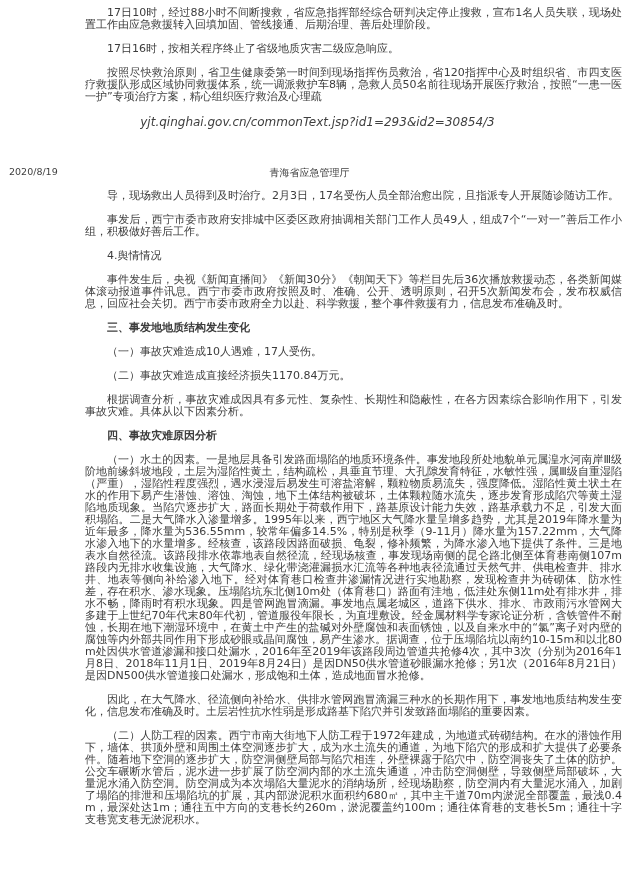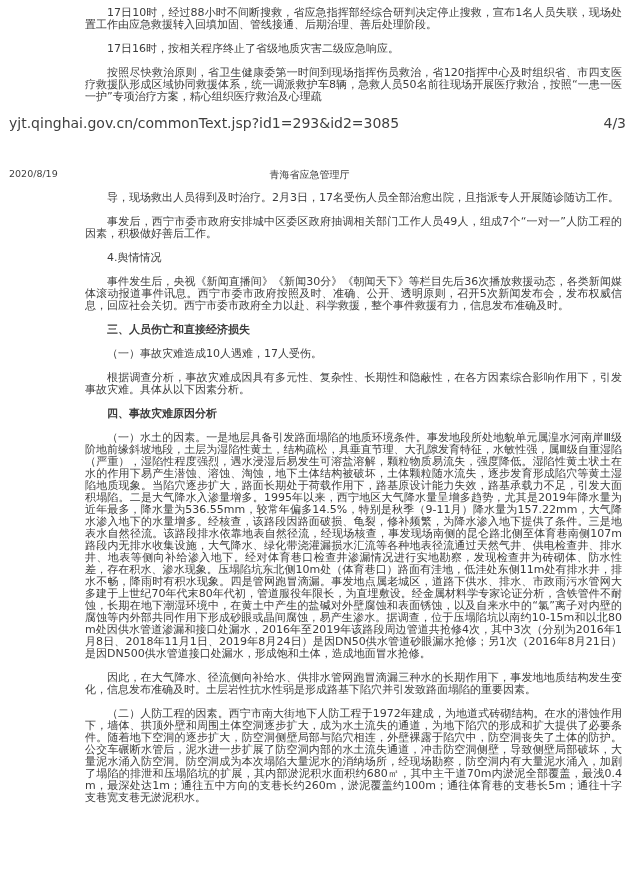--- a/index.html
+++ b/index.html
@@ -13,23 +13,23 @@
   .content{
     margin-left:85px;margin-right:13px;
     font-size:11px;line-height:12px;
     text-align:justify;text-justify:inter-ideograph;
     word-break:break-all;
   }
   .content-top{padding-top:7px;}
   .para{margin:0 0 12px 0;text-indent:2em;}
   .bold{font-weight:bold;}
   .print-footer{
-    display:flex;justify-content:space-between;align-items:baseline;
+    display:flex;justify-content:center;align-items:baseline;
     padding:0 9px;margin-top:3px;
-    font-size:14px;color:#3f3f3f;
+    font-size:12px;color:#3f3f3f;font-style:italic;
   }
   .print-header{
     position:relative;
     margin:37px 16px 11px 0;
     padding:0 9px;
     font-size:9.5px;color:#3f3f3f;
     height:13px;
   }
   .print-header .hdate{position:absolute;left:9px;top:0;}
   .print-header .htitle{position:absolute;left:0;right:0;top:0;text-align:center;font-size:10px;}
@@ -50,25 +50,26 @@
     <span>4/3</span>
   </div>
 
   <div class="print-header">
     <span class="hdate">2020/8/19</span>
     <span class="htitle">青海省应急管理厅</span>
   </div>
 
   <div class="content">
     <p class="para">导，现场救出人员得到及时治疗。2月3日，17名受伤人员全部治愈出院，且指派专人开展随诊随访工作。</p>
-    <p class="para">事发后，西宁市委市政府安排城中区委区政府抽调相关部门工作人员49人，组成7个“一对一”人防工程的因素，积极做好善后工作。</p>
+    <p class="para">事发后，西宁市委市政府安排城中区委区政府抽调相关部门工作人员49人，组成7个“一对一”善后工作小组，积极做好善后工作。</p>
     <p class="para">4.舆情情况</p>
     <p class="para">事件发生后，央视《新闻直播间》《新闻30分》《朝闻天下》等栏目先后36次播放救援动态，各类新闻媒体滚动报道事件讯息。西宁市委市政府按照及时、准确、公开、透明原则，召开5次新闻发布会，发布权威信息，回应社会关切。西宁市委市政府全力以赴、科学救援，整个事件救援有力，信息发布准确及时。</p>
-    <p class="para bold">三、人员伤亡和直接经济损失</p>
+    <p class="para bold">三、事发地地质结构发生变化</p>
     <p class="para">（一）事故灾难造成10人遇难，17人受伤。</p>
+    <p class="para">（二）事故灾难造成直接经济损失1170.84万元。</p>
     <p class="para">根据调查分析，事故灾难成因具有多元性、复杂性、长期性和隐蔽性，在各方因素综合影响作用下，引发事故灾难。具体从以下因素分析。</p>
     <p class="para bold">四、事故灾难原因分析</p>
     <p class="para">（一）水土的因素。一是地层具备引发路面塌陷的地质环境条件。事发地段所处地貌单元属湟水河南岸Ⅲ级阶地前缘斜坡地段，土层为湿陷性黄土，结构疏松，具垂直节理、大孔隙发育特征，水敏性强，属Ⅲ级自重湿陷（严重），湿陷性程度强烈，遇水浸湿后易发生可溶盐溶解，颗粒物质易流失，强度降低。湿陷性黄土状土在水的作用下易产生潜蚀、溶蚀、淘蚀，地下土体结构被破坏，土体颗粒随水流失，逐步发育形成陷穴等黄土湿陷地质现象。当陷穴逐步扩大，路面长期处于荷载作用下，路基原设计能力失效，路基承载力不足，引发大面积塌陷。二是大气降水入渗量增多。1995年以来，西宁地区大气降水量呈增多趋势，尤其是2019年降水量为近年最多，降水量为536.55mm，较常年偏多14.5%，特别是秋季（9-11月）降水量为157.22mm，大气降水渗入地下的水量增多。经核查，该路段因路面破损、龟裂，修补频繁，为降水渗入地下提供了条件。三是地表水自然径流。该路段排水依靠地表自然径流，经现场核查，事发现场南侧的昆仑路北侧至体育巷南侧107m路段内无排水收集设施，大气降水、绿化带浇灌漏损水汇流等各种地表径流通过天然气井、供电检查井、排水井、地表等侧向补给渗入地下。经对体育巷口检查井渗漏情况进行实地勘察，发现检查井为砖砌体、防水性差，存在积水、渗水现象。压塌陷坑东北侧10m处（体育巷口）路面有洼地，低洼处东侧11m处有排水井，排水不畅，降雨时有积水现象。四是管网跑冒滴漏。事发地点属老城区，道路下供水、排水、市政雨污水管网大多建于上世纪70年代末80年代初，管道服役年限长，为直埋敷设。经金属材料学专家论证分析，含铁管件不耐蚀，长期在地下潮湿环境中，在黄土中产生的盐碱对外壁腐蚀和表面锈蚀，以及自来水中的“氯”离子对内壁的腐蚀等内外部共同作用下形成砂眼或晶间腐蚀，易产生渗水。据调查，位于压塌陷坑以南约10-15m和以北80m处因供水管道渗漏和接口处漏水，2016年至2019年该路段周边管道共抢修4次，其中3次（分别为2016年1月8日、2018年11月1日、2019年8月24日）是因DN50供水管道砂眼漏水抢修；另1次（2016年8月21日）是因DN500供水管道接口处漏水，形成饱和土体，造成地面冒水抢修。</p>
     <p class="para">因此，在大气降水、径流侧向补给水、供排水管网跑冒滴漏三种水的长期作用下，事发地地质结构发生变化，信息发布准确及时。土层岩性抗水性弱是形成路基下陷穴并引发致路面塌陷的重要因素。</p>
     <p class="para">（二）人防工程的因素。西宁市南大街地下人防工程于1972年建成，为地道式砖砌结构。在水的潜蚀作用下，墙体、拱顶外壁和周围土体空洞逐步扩大，成为水土流失的通道，为地下陷穴的形成和扩大提供了必要条件。随着地下空洞的逐步扩大，防空洞侧壁局部与陷穴相连，外壁裸露于陷穴中，防空洞丧失了土体的防护。公交车碾断水管后，泥水进一步扩展了防空洞内部的水土流失通道，冲击防空洞侧壁，导致侧壁局部破坏，大量泥水涌入防空洞。防空洞成为本次塌陷大量泥水的消纳场所，经现场勘察，防空洞内有大量泥水涌入，加剧了塌陷的排泄和压塌陷坑的扩展，其内部淤泥积水面积约680㎡，其中主干道70m内淤泥全部覆盖，最浅0.4m，最深处达1m；通往五中方向的支巷长约260m，淤泥覆盖约100m；通往体育巷的支巷长5m；通往十字支巷宽支巷无淤泥积水。</p>
   </div>
 
 </div>
 
 </body></html>

